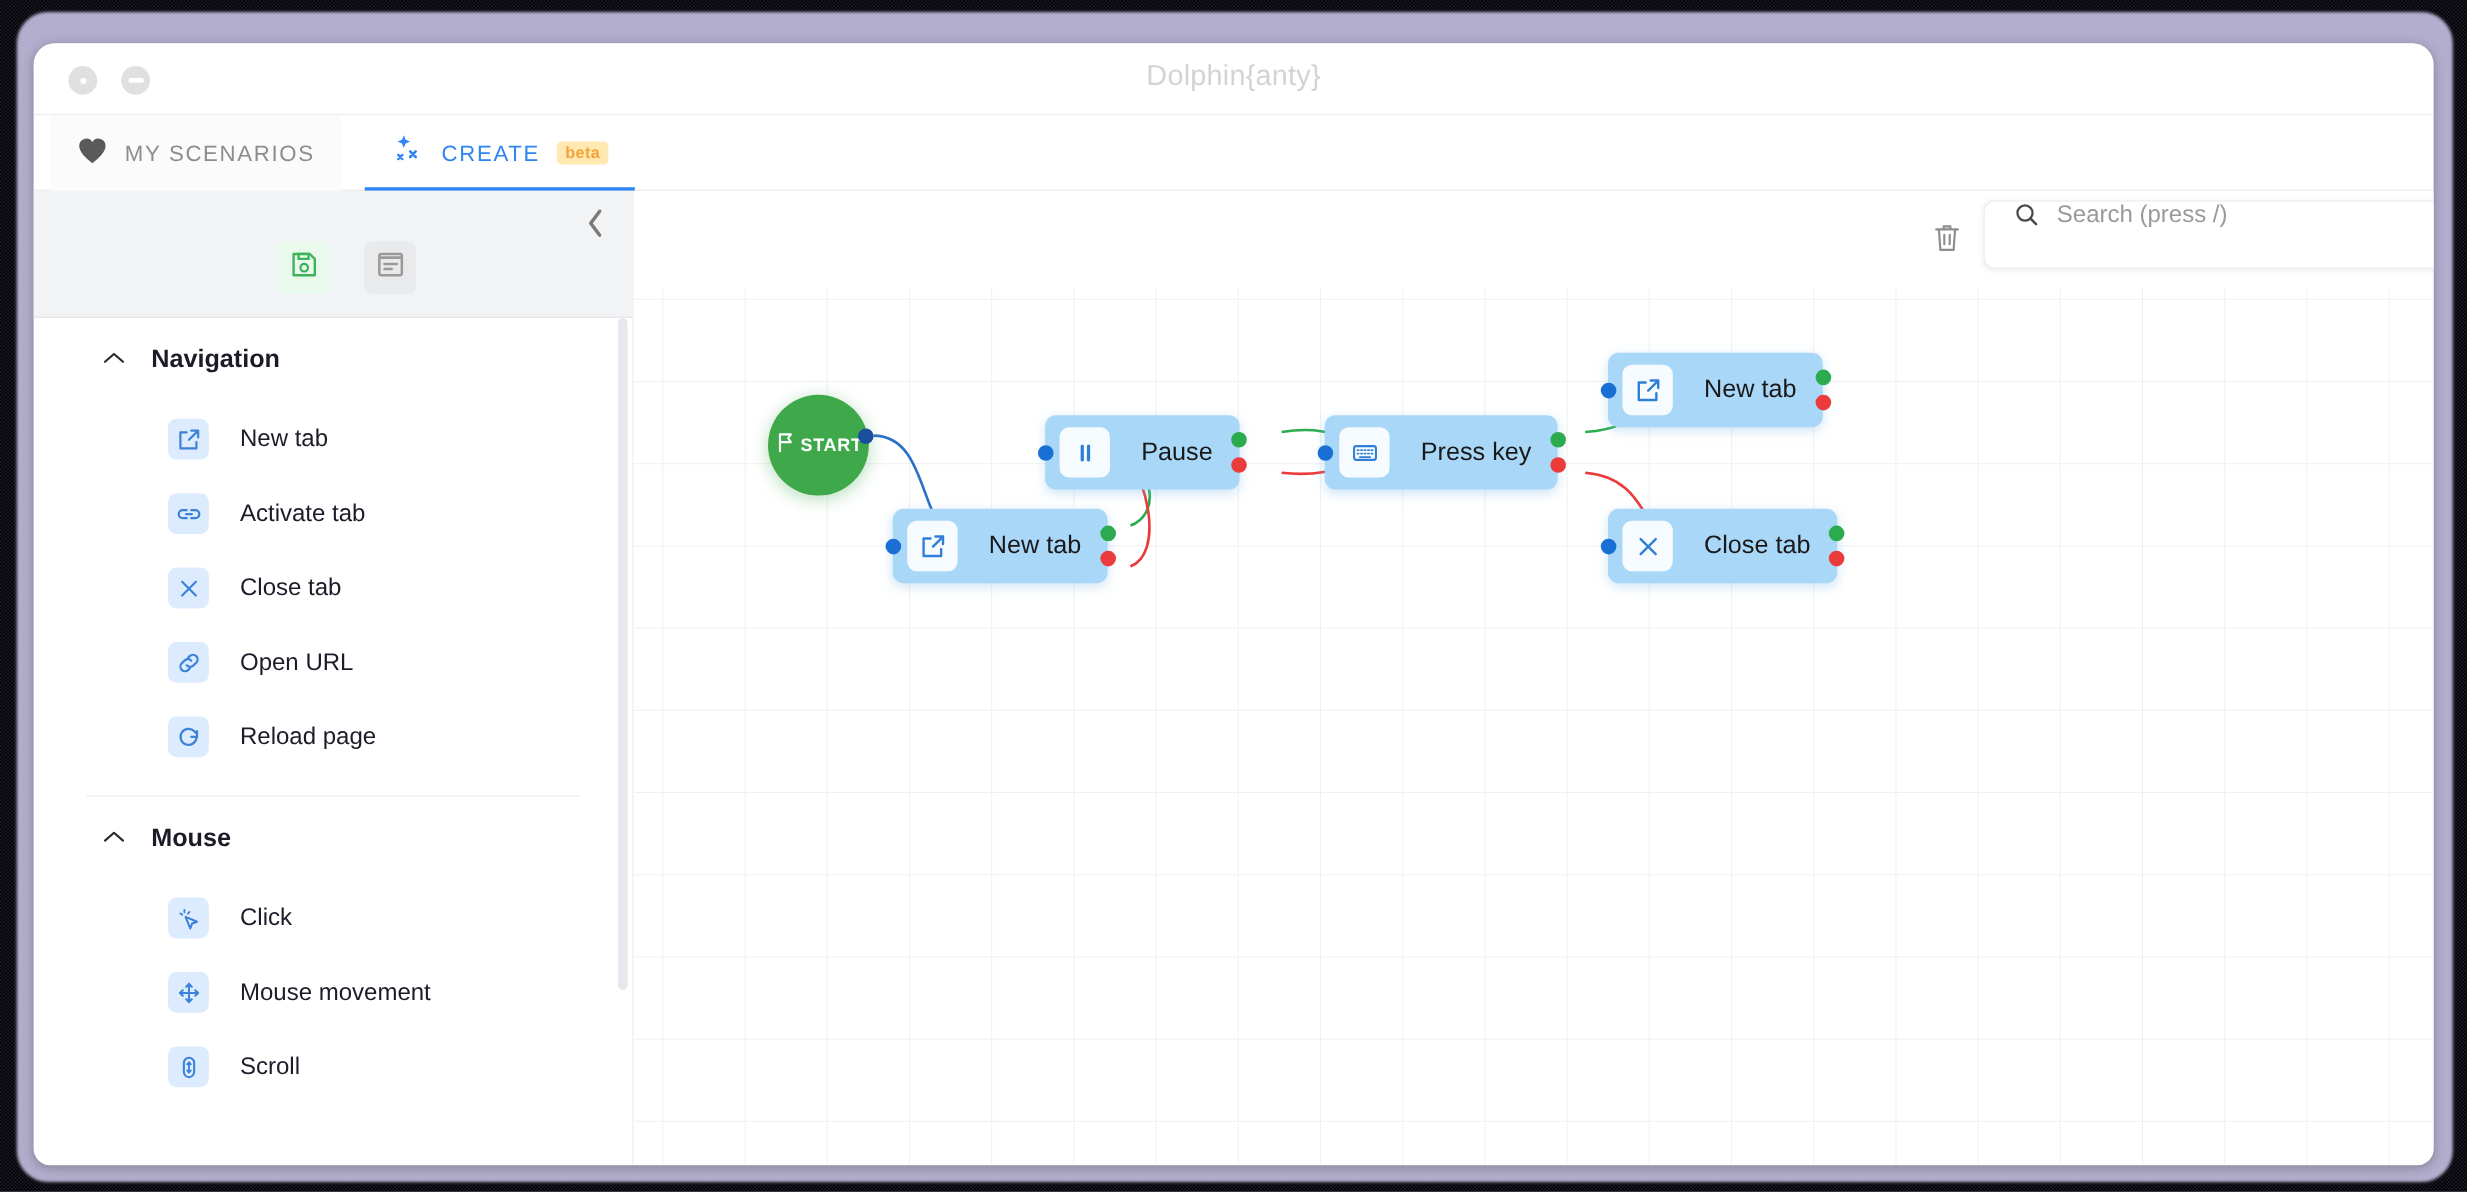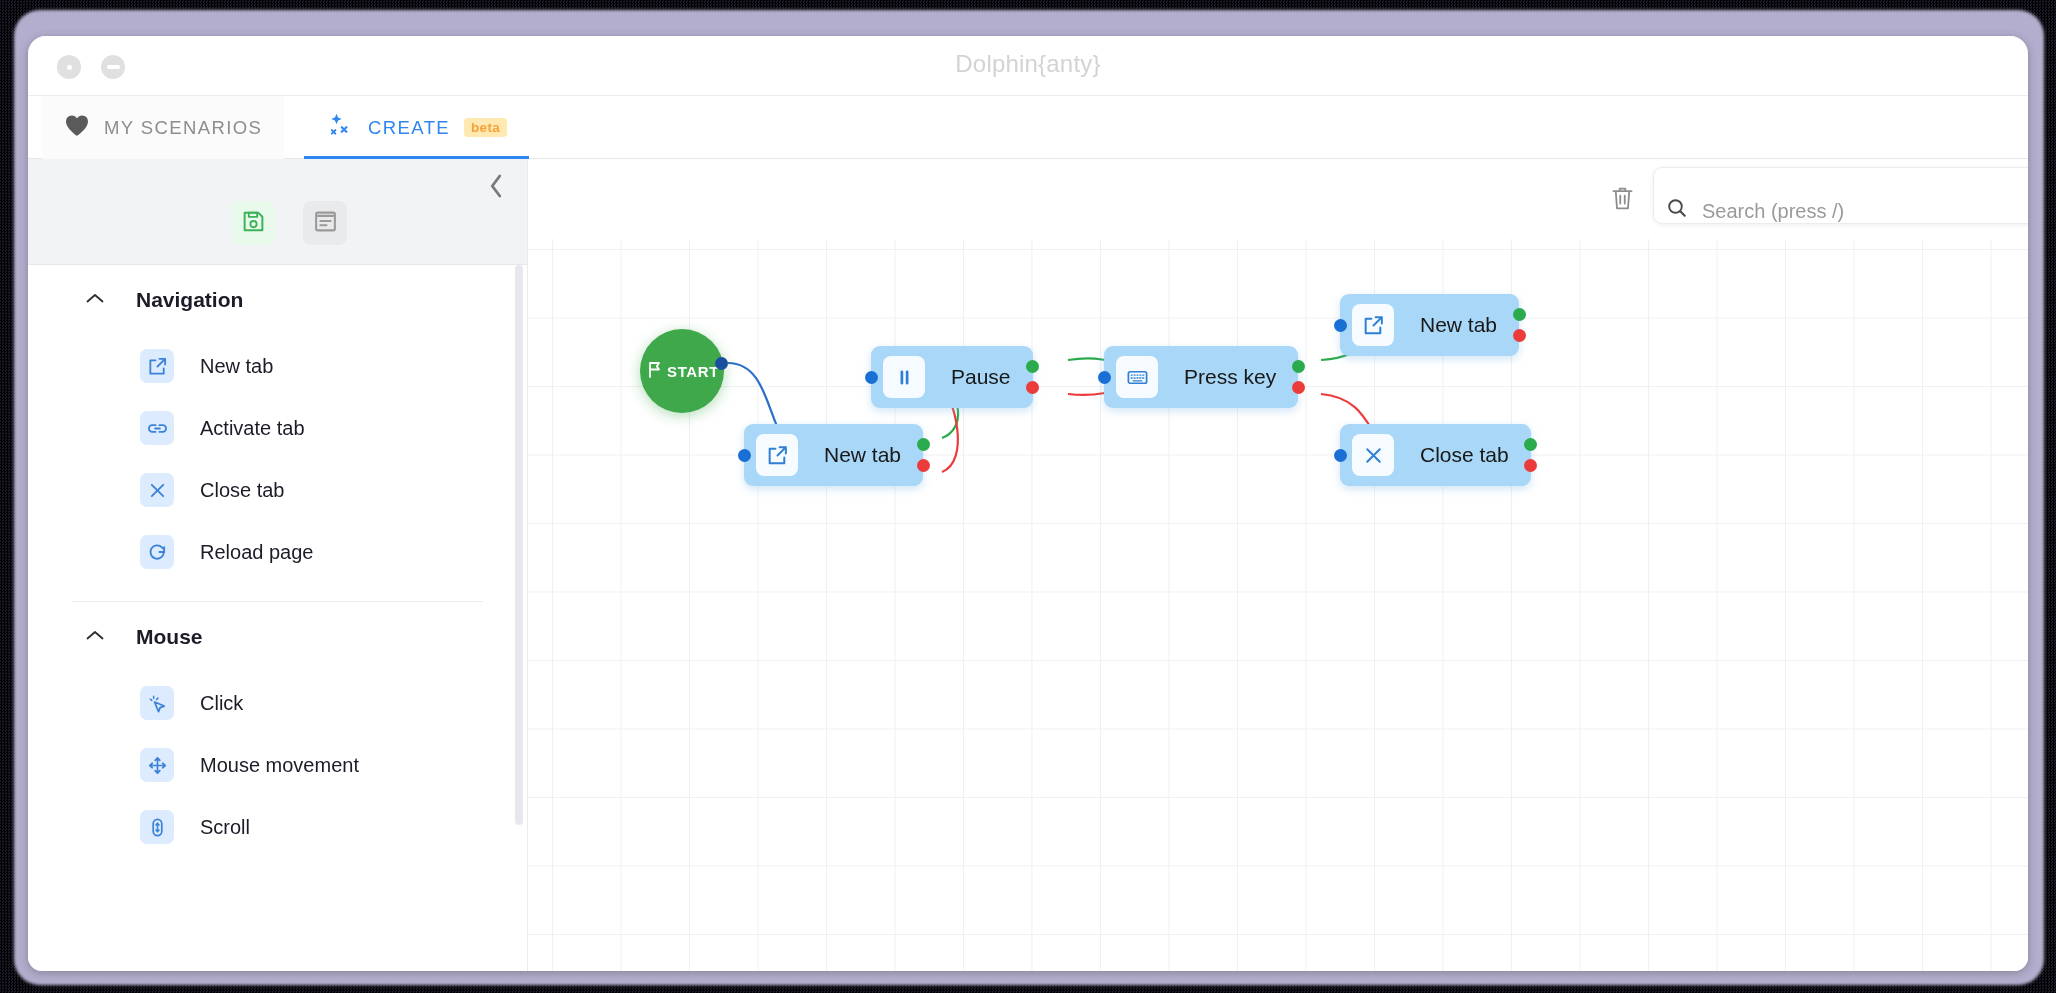--- a/index.html
+++ b/index.html
@@ -173,21 +173,21 @@
     right: 4px; top: 0;
     width: 8px; height: 560px;
     background: #e6e8ed;
     border-radius: 4px;
     cursor: pointer;
   }
 
   .group-header {
     display: flex;
     align-items: center;
-    gap: 32px;
+    gap: 22px;
     padding-left: 58px;
     height: 70px;
     user-select: none;
   }
   .group-chevron { color: #333; font-size: 18px; transform: translateY(-2px); }
   .group-title { font-size: 21px; font-weight: bold; color: #1c1c28; }
 
   .action-item {
     display: flex;
     align-items: center;
@@ -234,23 +234,23 @@
   }
   #search-box {
     position: absolute;
     left: 1125px; top: 8px;
     width: 401px; height: 57px;
     background: #ffffff;
     border: 1px solid #ececec;
     border-radius: 9px;
     box-shadow: 0 1px 5px rgba(0,0,0,0.07);
     display: flex;
-    align-items: flex-end;
+    align-items: flex-start;
     gap: 14px;
-    padding: 0 12px;
+    padding: 0 24px;
     cursor: text;
   }
   #search-input {
     border: none;
     outline: none;
     font-size: 20px;
     color: #2b2b2b;
     width: 100%;
     background: transparent;
     font-family: "Liberation Sans", sans-serif;
@@ -440,20 +440,28 @@
 
         <div class="action-item">
           <span class="action-icon">
             <svg width="21" height="21" viewBox="0 0 22 22">
                 <path fill="none" stroke="#3b82d8" stroke-width="1.9" stroke-linecap="round" d="M5 5l12 12M17 5L5 17"></path>
               </svg>
           </span>
           <span class="action-label">Close tab</span>
         </div>
 
+        <div class="action-item">
+          <span class="action-icon">
+            <svg width="21" height="21" viewBox="0 0 22 22">
+                <path fill="none" stroke="#3b82d8" stroke-width="1.9" stroke-linecap="round" d="M9 13a4 4 0 0 0 5.7.3l2.6-2.6a4 4 0 0 0-5.7-5.7L10.2 6.4M13 9a4 4 0 0 0-5.7-.3L4.7 11.3a4 4 0 0 0 5.7 5.7l1.4-1.4"></path>
+              </svg>
+          </span>
+          <span class="action-label">Open URL</span>
+        </div>
 
         <div class="action-item">
           <span class="action-icon">
             <svg width="21" height="21" viewBox="0 0 22 22">
                 <path fill="none" stroke="#3b82d8" stroke-width="1.9" stroke-linecap="round" d="M18 5.5v5h-5M17.6 11a7 7 0 1 1-2-5.4L18 8"></path>
               </svg>
           </span>
           <span class="action-label">Reload page</span>
         </div>
 

